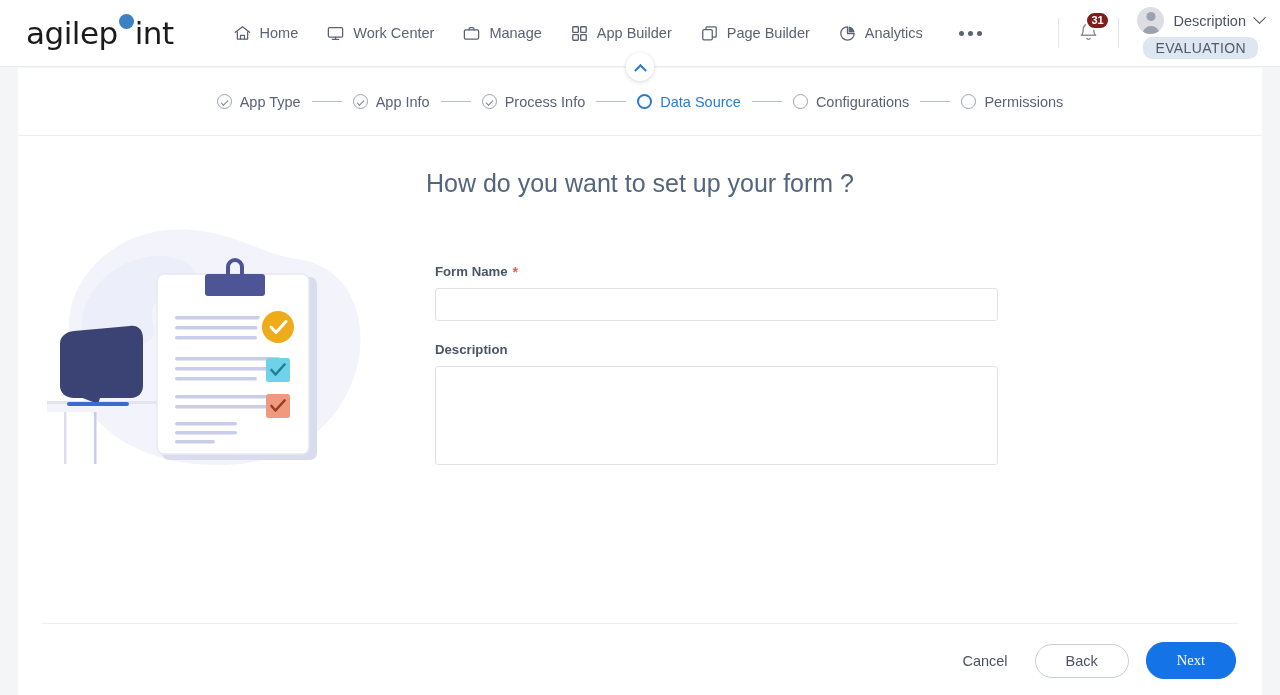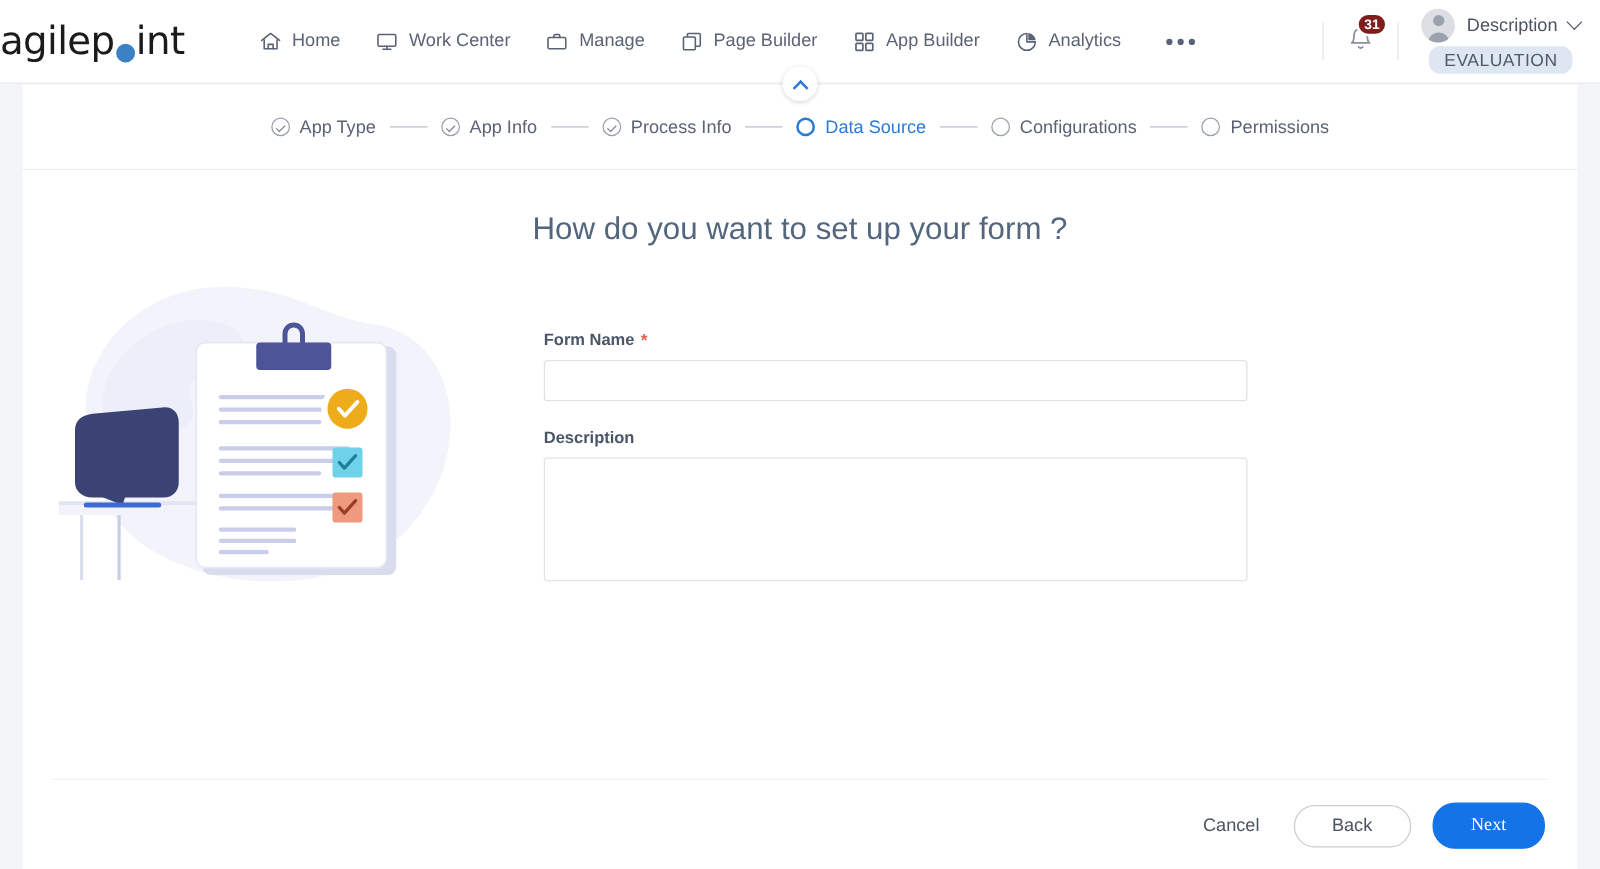--- a/index.html
+++ b/index.html
@@ -12,23 +12,24 @@
 
   
   .header {
     position: absolute; left: 0; top: 0; width: 1280px; height: 67px;
     background: #ffffff;
     display: flex; align-items: center;
     border-bottom: 1px solid #e9eaee;
     z-index: 5;
   }
   .logo {
+    margin-left: 26px;
     font-size: 31px; letter-spacing: -0.5px;
     color: #1b1b1b; font-weight: 400;
-    display: flex; align-items: flex-end;
+    display: flex; align-items: flex-start;
     font-family: "DejaVu Sans", sans-serif;
   }
   .logo .dot {
     display: inline-block; width: 15px; height: 15px;
     border-radius: 50%; background: #3b82c4;
     margin: 0 1px; transform: translateY(-1px);
   }
 
   .nav { display: flex; align-items: center; margin-left: 45px; gap: 0px; }
   .nav-item {
@@ -224,38 +225,38 @@
         <svg width="19" height="19" viewBox="0 0 24 24" fill="none" stroke="#5a6275" stroke-width="1.6" stroke-linecap="round" stroke-linejoin="round">
           <rect x="3" y="7.5" width="18" height="11.5" rx="1.6"></rect>
             <path d="M9 7.5v-1.5a1.5 1.5 0 0 1 1.5-1.5h3A1.5 1.5 0 0 1 15 6v1.5"></path>
         </svg>
       </span>
       <span>Manage</span>
     </div>
 
     <div class="nav-item">
       <span class="ico">
-        <svg width="19" height="19" viewBox="0 0 24 24" fill="none" stroke="#5a6275" stroke-width="1.6" stroke-linejoin="round">
-          <rect x="3.5" y="7" width="12" height="13" rx="1.4"></rect>
-            <path d="M7.5 7V4.6a1.1 1.1 0 0 1 1.1-1.1h10.8A1.1 1.1 0 0 1 20.5 4.6v10.8a1.1 1.1 0 0 1-1.1 1.1H15.5"></path>
-        </svg>
-      </span>
-      <span>Page Builder</span>
-    </div>
-
-    <div class="nav-item">
-      <span class="ico">
         <svg width="19" height="19" viewBox="0 0 24 24" fill="none" stroke="#5a6275" stroke-width="1.7">
           <rect x="3.5" y="3.5" width="7" height="7" rx="0.8"></rect>
             <rect x="13.5" y="3.5" width="7" height="7" rx="0.8"></rect>
           <rect x="3.5" y="13.5" width="7" height="7" rx="0.8"></rect>
             <rect x="13.5" y="13.5" width="7" height="7" rx="0.8"></rect>
         </svg>
       </span>
       <span>App Builder</span>
+    </div>
+
+    <div class="nav-item">
+      <span class="ico">
+        <svg width="19" height="19" viewBox="0 0 24 24" fill="none" stroke="#5a6275" stroke-width="1.6" stroke-linejoin="round">
+          <rect x="3.5" y="7" width="12" height="13" rx="1.4"></rect>
+            <path d="M7.5 7V4.6a1.1 1.1 0 0 1 1.1-1.1h10.8A1.1 1.1 0 0 1 20.5 4.6v10.8a1.1 1.1 0 0 1-1.1 1.1H15.5"></path>
+        </svg>
+      </span>
+      <span>Page Builder</span>
     </div>
 
     <div class="nav-item">
       <span class="ico">
         <svg width="19" height="19" viewBox="0 0 24 24" fill="none" stroke="#5a6275" stroke-width="1.6" stroke-linecap="round" stroke-linejoin="round">
           <path d="M12 3.5a8.5 8.5 0 1 0 8.5 8.5H12z"></path>
             <path d="M14.2 3.9A8.5 8.5 0 0 1 20 9.6h-5.8z" fill="#5a6275"></path>
         </svg>
       </span>
       <span>Analytics</span>

